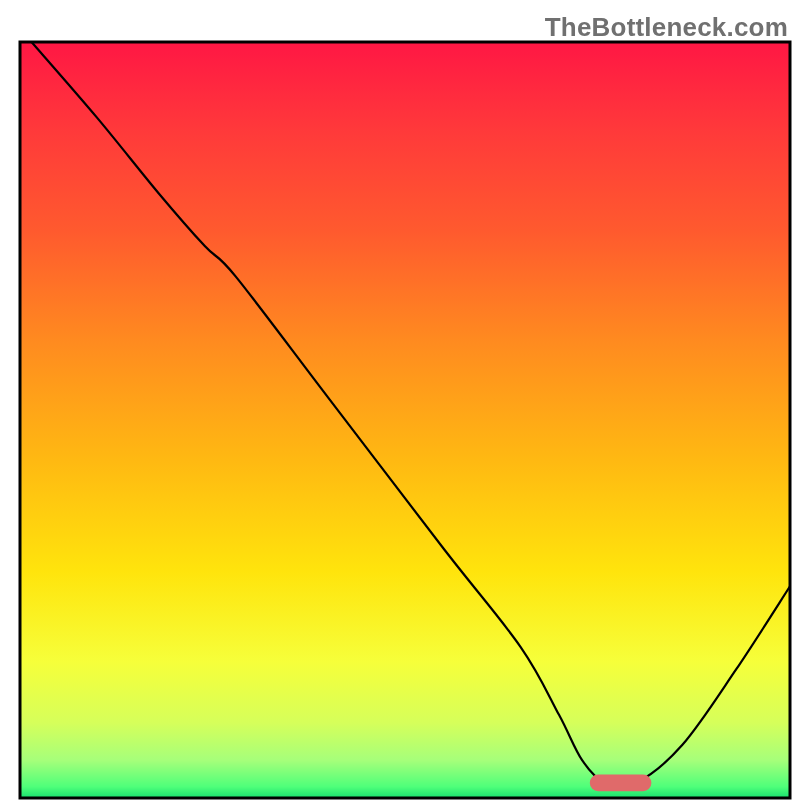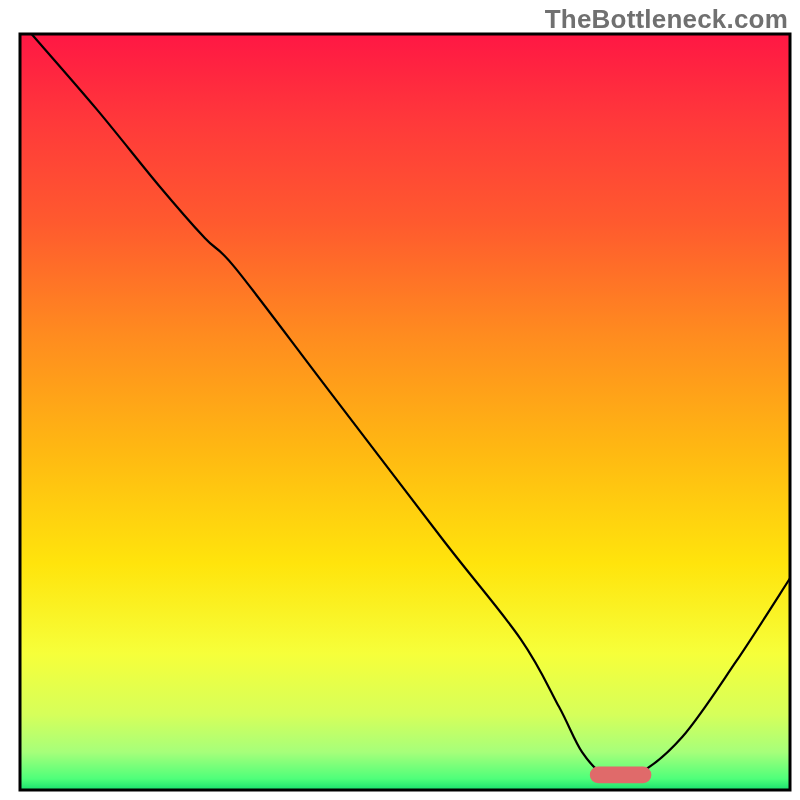--- a/index.html
+++ b/index.html
@@ -8,20 +8,21 @@
     width: 800px;
     height: 800px;
     background: #ffffff;
     font-family: Arial, Helvetica, sans-serif;
     overflow: hidden;
   }
   .frame {
     position: relative;
     width: 800px;
     height: 616px;
+    margin-top: 8px;
   }
   .watermark {
     position: absolute;
     top: 4px;
     right: 12px;
     font-size: 26px;
     font-weight: 600;
     color: #707070;
     letter-spacing: 0.2px;
   }

